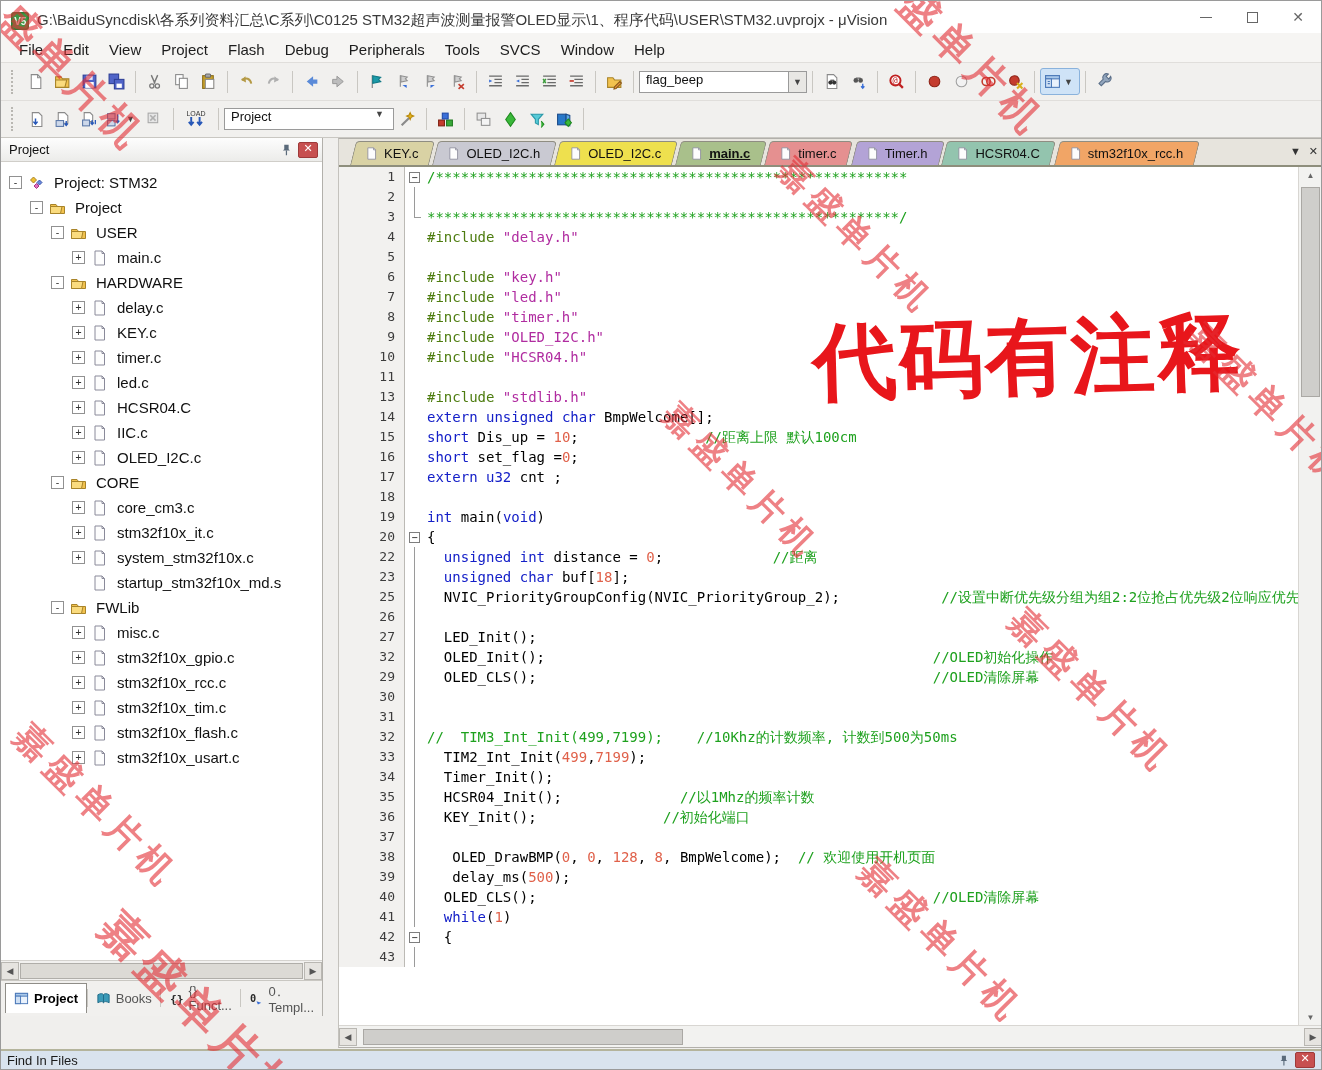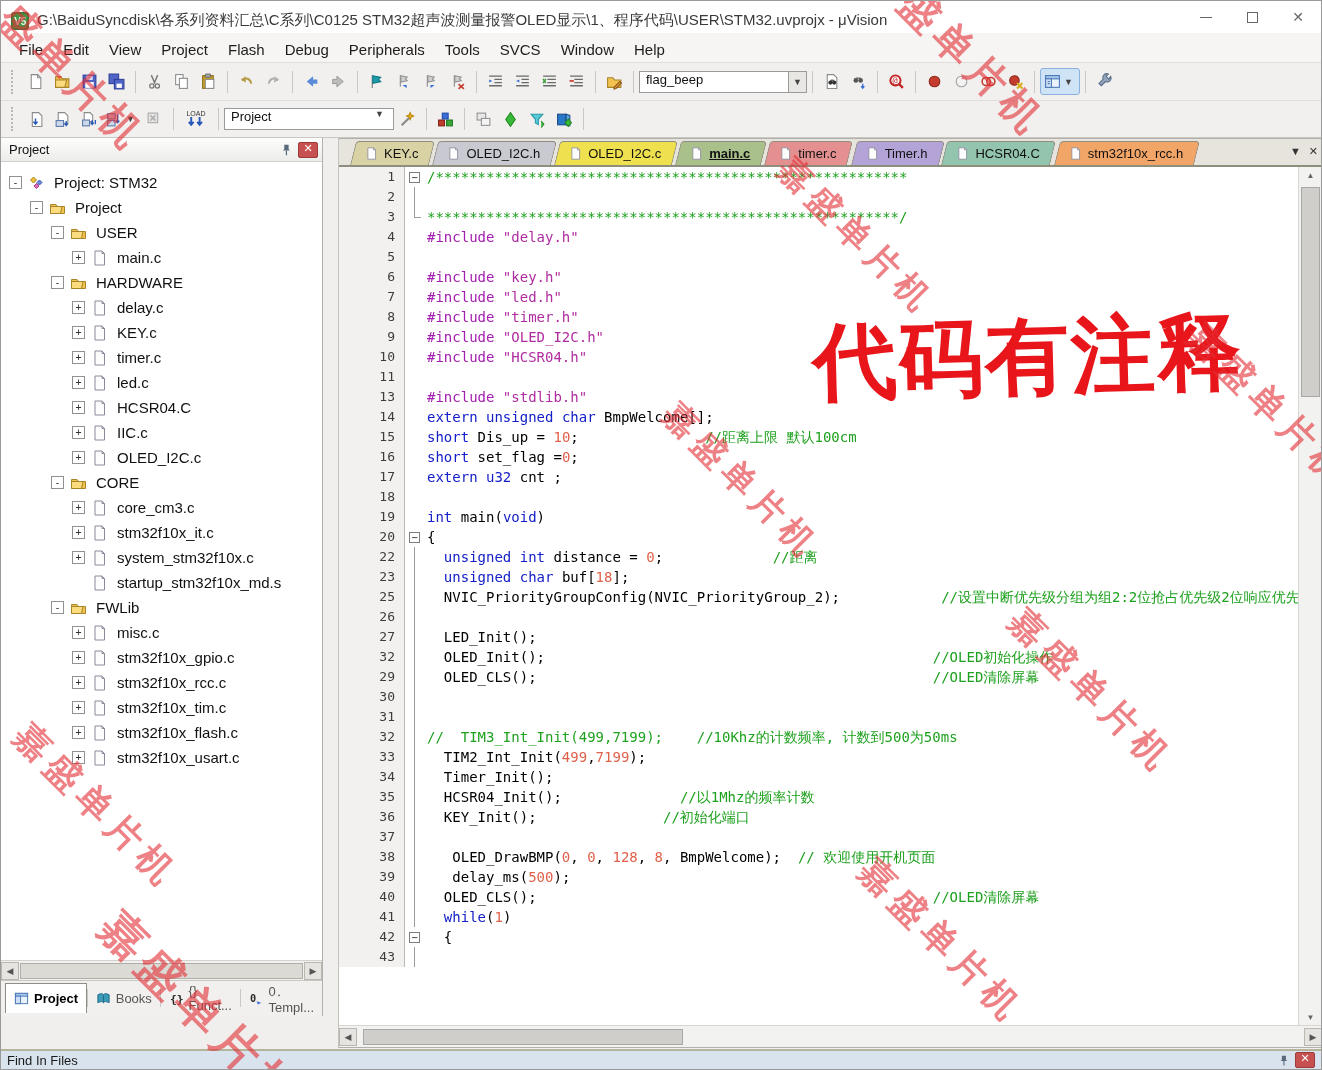--- a/index.html
+++ b/index.html
@@ -72,21 +72,21 @@
   .cl{display:flex;height:20px;line-height:20px;font-family:"DejaVu Sans Mono",monospace;font-size:14px;white-space:pre;}
   .ln{width:66px;flex:none;text-align:right;padding-right:9px;color:#3c3c3c;background:#f2f1ef;border-right:1px solid #bcbab5;font-size:13px;}
   .fd{width:22px;flex:none;position:relative;}
   .cseg{flex:1;overflow:hidden;}
   .fbox{position:absolute;left:4px;top:4.5px;width:11px;height:11px;border:1px solid #7e7e7e;background:#fff;font:10px/9px "DejaVu Sans Mono",monospace;text-align:center;color:#222;}
   .fv{position:absolute;left:9px;top:0;bottom:0;width:1px;background:#9a9a9a;}
   .fe1{position:absolute;left:9px;top:0;height:10px;width:1px;background:#9a9a9a;}
   .fe2{position:absolute;left:9px;top:10px;width:7px;height:1px;background:#9a9a9a;}
   .tk-kw{color:#1520c8;}
   .tk-str{color:#b02ca0;}
-  .tk-pre{color:#a21caf;}
+  .tk-pre{color:#4d7c0f;}
   .tk-com{color:#1ea11e;}
   .tk-num{color:#e0614a;}
   .tk-pl{color:#000;}
 
   
   #vscroll{position:absolute;right:0;top:28px;width:24px;bottom:22px;background:#f2f2f0;border-left:1px solid #d8d6d2;}
   #vthumb{position:absolute;left:2px;right:2px;top:20px;height:210px;background:#cfcecb;border:1px solid #aaa8a4;}
   .varr{position:absolute;left:0;width:100%;height:16px;display:flex;align-items:center;justify-content:center;font-size:8px;color:#666;}
   #ehscroll{position:absolute;left:0;right:0;bottom:0;height:22px;background:#f2f2f0;border-top:1px solid #d8d6d2;display:flex;align-items:center;}
   #ehthumb{width:320px;height:16px;background:#cfcecb;border:1px solid #aaa8a4;margin-left:6px;}

